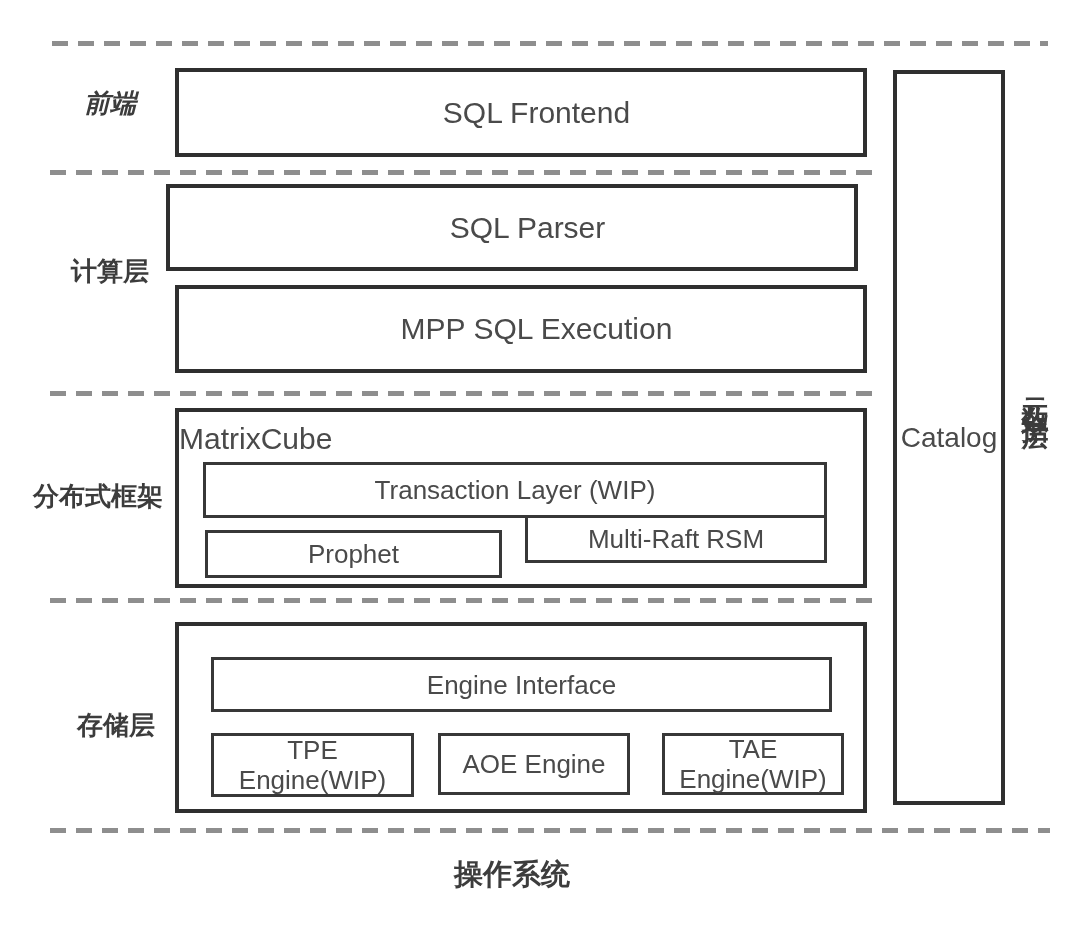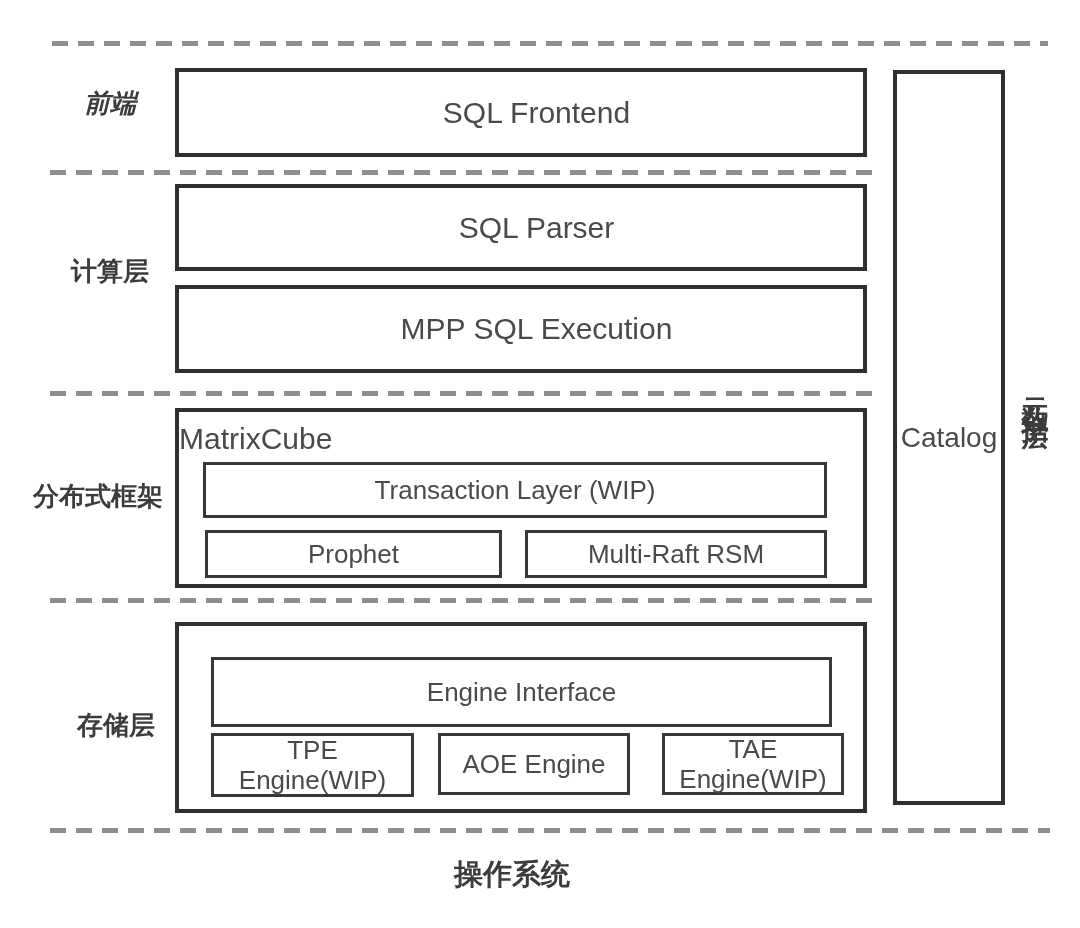--- a/index.html
+++ b/index.html
@@ -47,21 +47,21 @@
     background: #ffffff;
     border: 4px solid #2f2f2f;
     display: flex;
     align-items: center;
     justify-content: center;
     color: #4a4a4a;
     font-size: 30px;
     padding-left: 31px;
   }
   .box-sql-frontend { left: 175px; top: 68px;  width: 692px; height: 89px; }
-  .box-sql-parser   { left: 175px; top: 184px; width: 692px; height: 87px; }
+  .box-sql-parser   { left: 166px; top: 184px; width: 692px; height: 87px; }
   .box-mpp          { left: 175px; top: 285px; width: 692px; height: 88px; }
 
   .box-matrixcube {
     position: absolute;
     left: 175px; top: 408px; width: 692px; height: 180px;
     background: #ffffff;
     border: 4px solid #2f2f2f;
   }
   .matrixcube-title {
     margin-top: 10px;
@@ -84,23 +84,23 @@
     display: flex;
     align-items: center;
     justify-content: center;
     color: #4a4a4a;
     font-size: 26px;
     text-align: center;
     line-height: 30px;
   }
   .inner-transaction { left: 24px;  top: 50px;  width: 624px; height: 56px; }
   .inner-prophet     { left: 26px;  top: 118px; width: 297px; height: 48px; }
-  .inner-multiraft   { left: 346px; top: 118px; width: 302px; height: 48px; }
-
-  .inner-engine-interface { left: 32px;  top: 31px;  width: 621px; height: 70px; }
+  .inner-multiraft   { left: 346px; top: 103px; width: 302px; height: 48px; }
+
+  .inner-engine-interface { left: 32px;  top: 31px;  width: 621px; height: 55px; }
   .inner-tpe              { left: 32px;  top: 107px; width: 203px; height: 64px; }
   .inner-aoe              { left: 259px; top: 107px; width: 192px; height: 62px; }
   .inner-tae              { left: 471px; top: 107px; width: 182px; height: 62px; margin-left: 12px; }
   .two-line { flex-direction: column; }
 
   
   .box-catalog {
     position: absolute;
     left: 893px; top: 70px; width: 112px; height: 735px;
     background: #ffffff;

